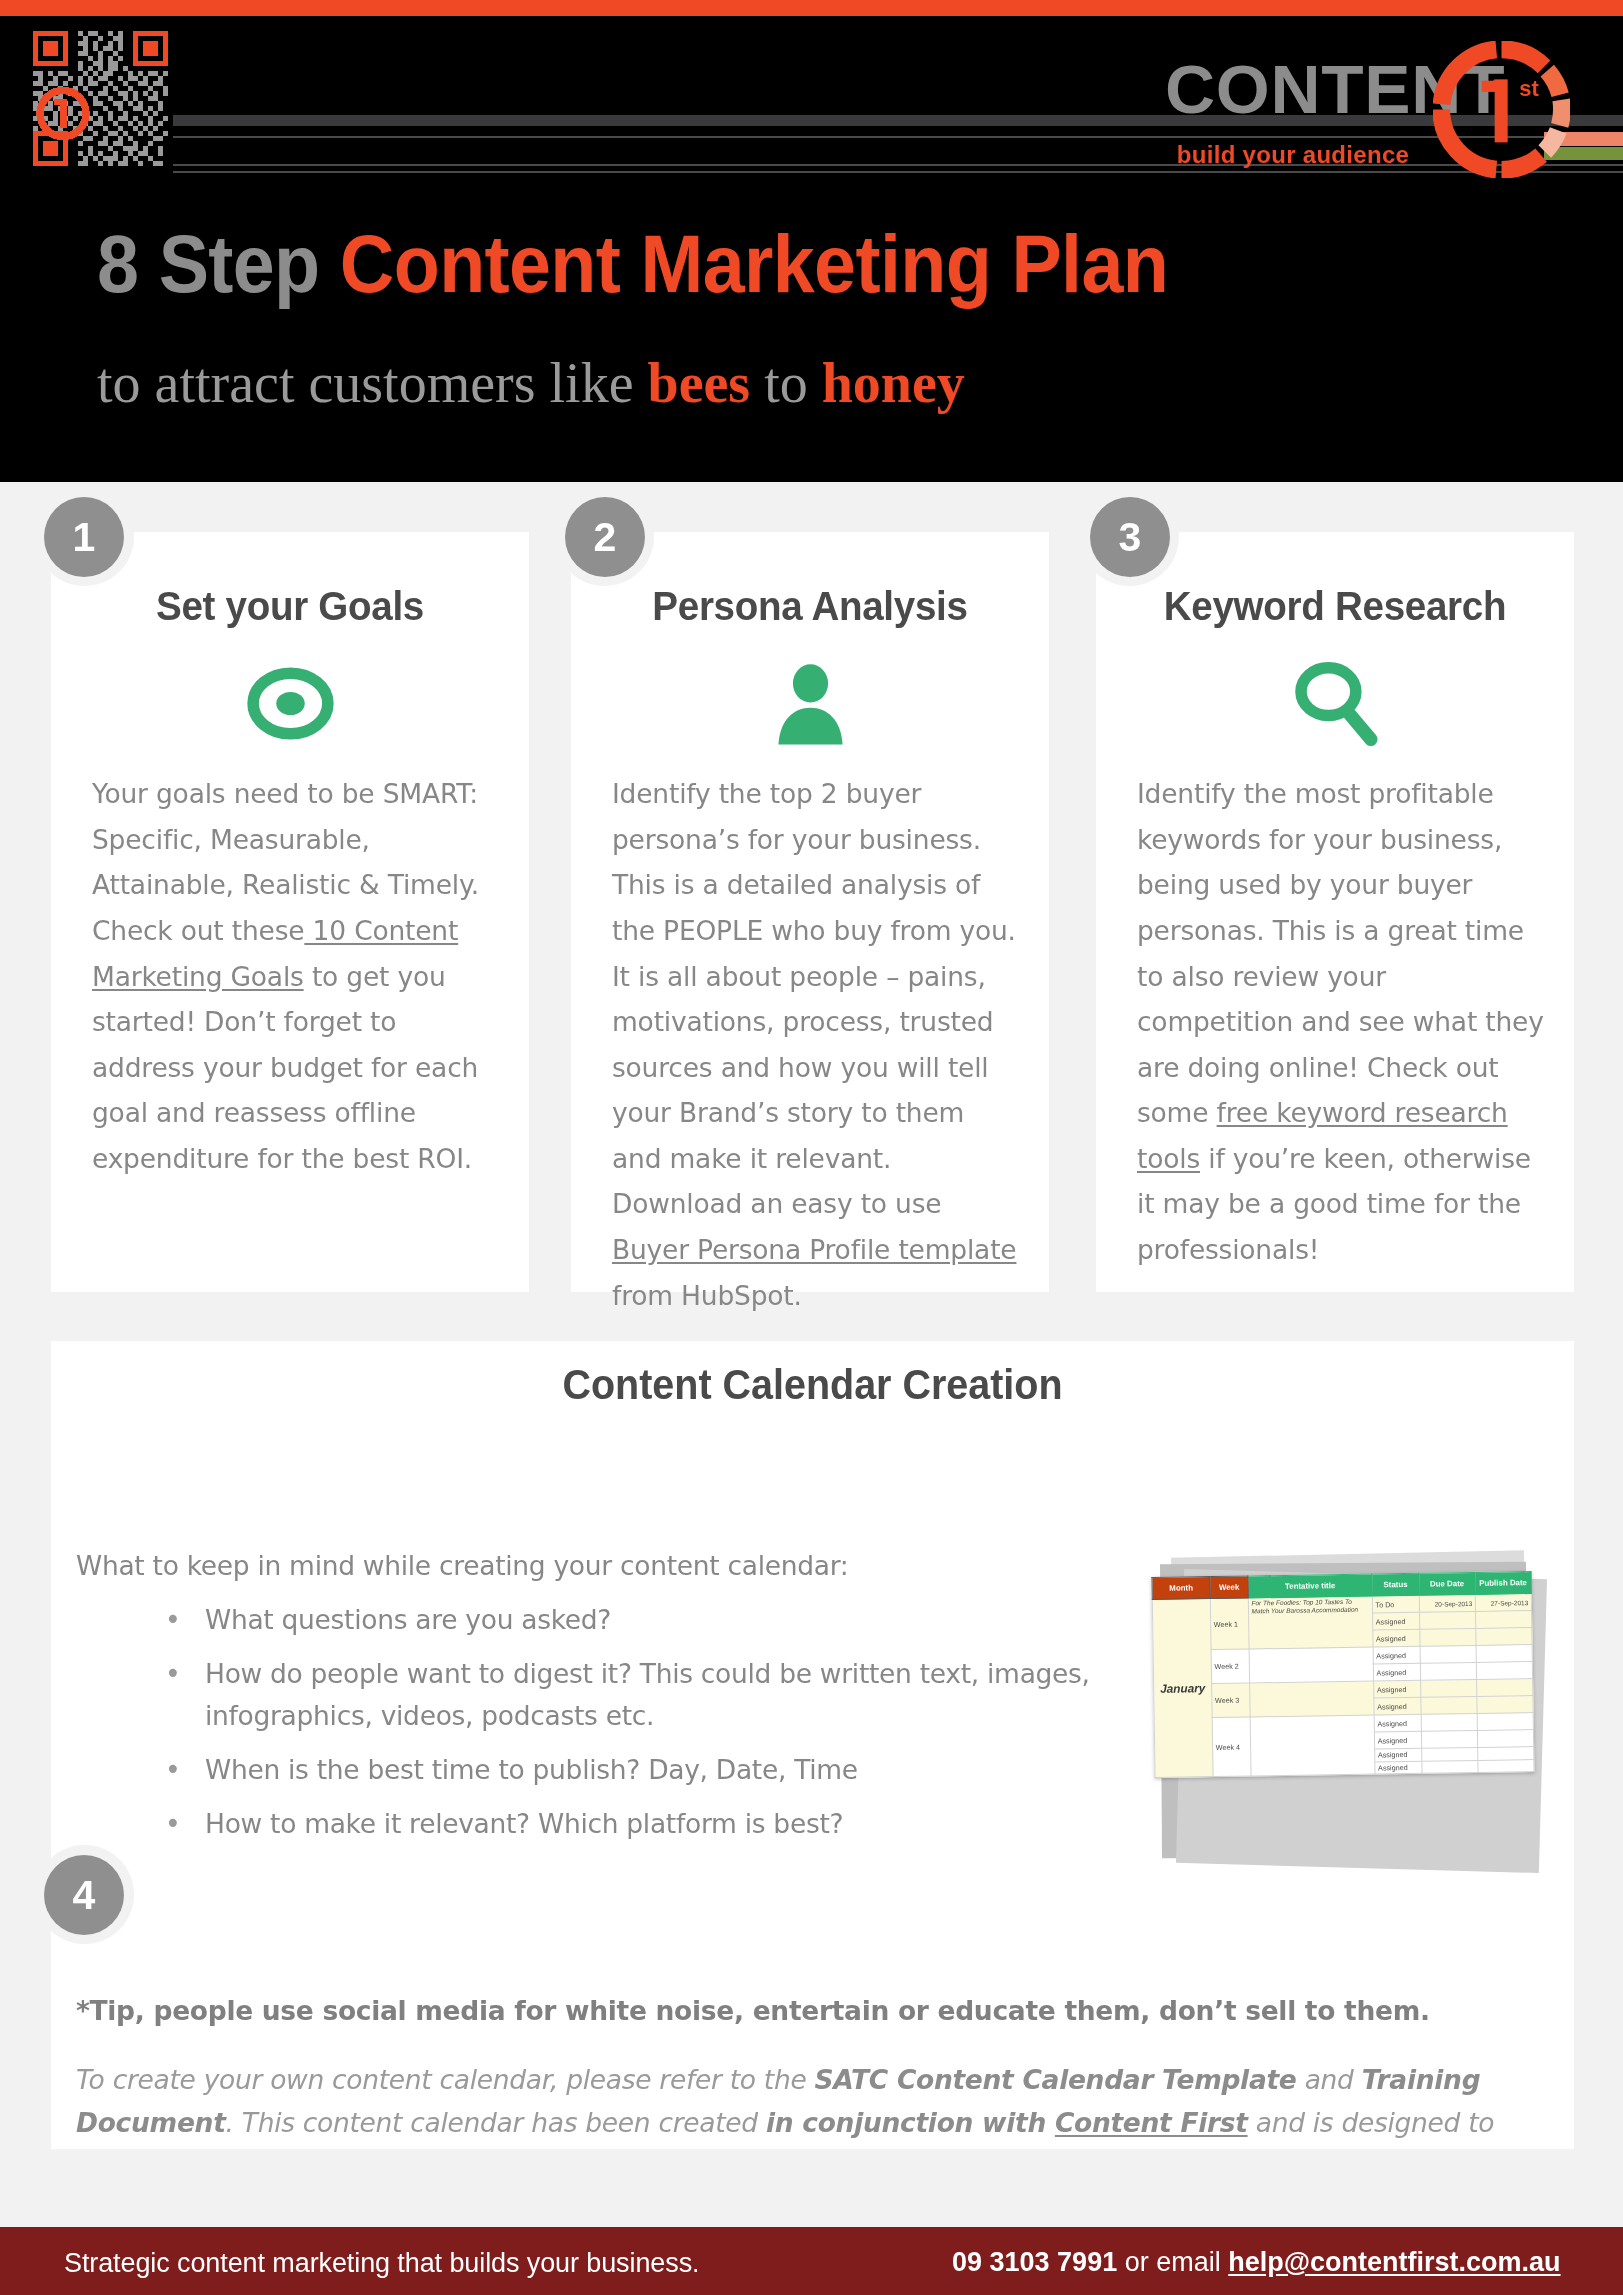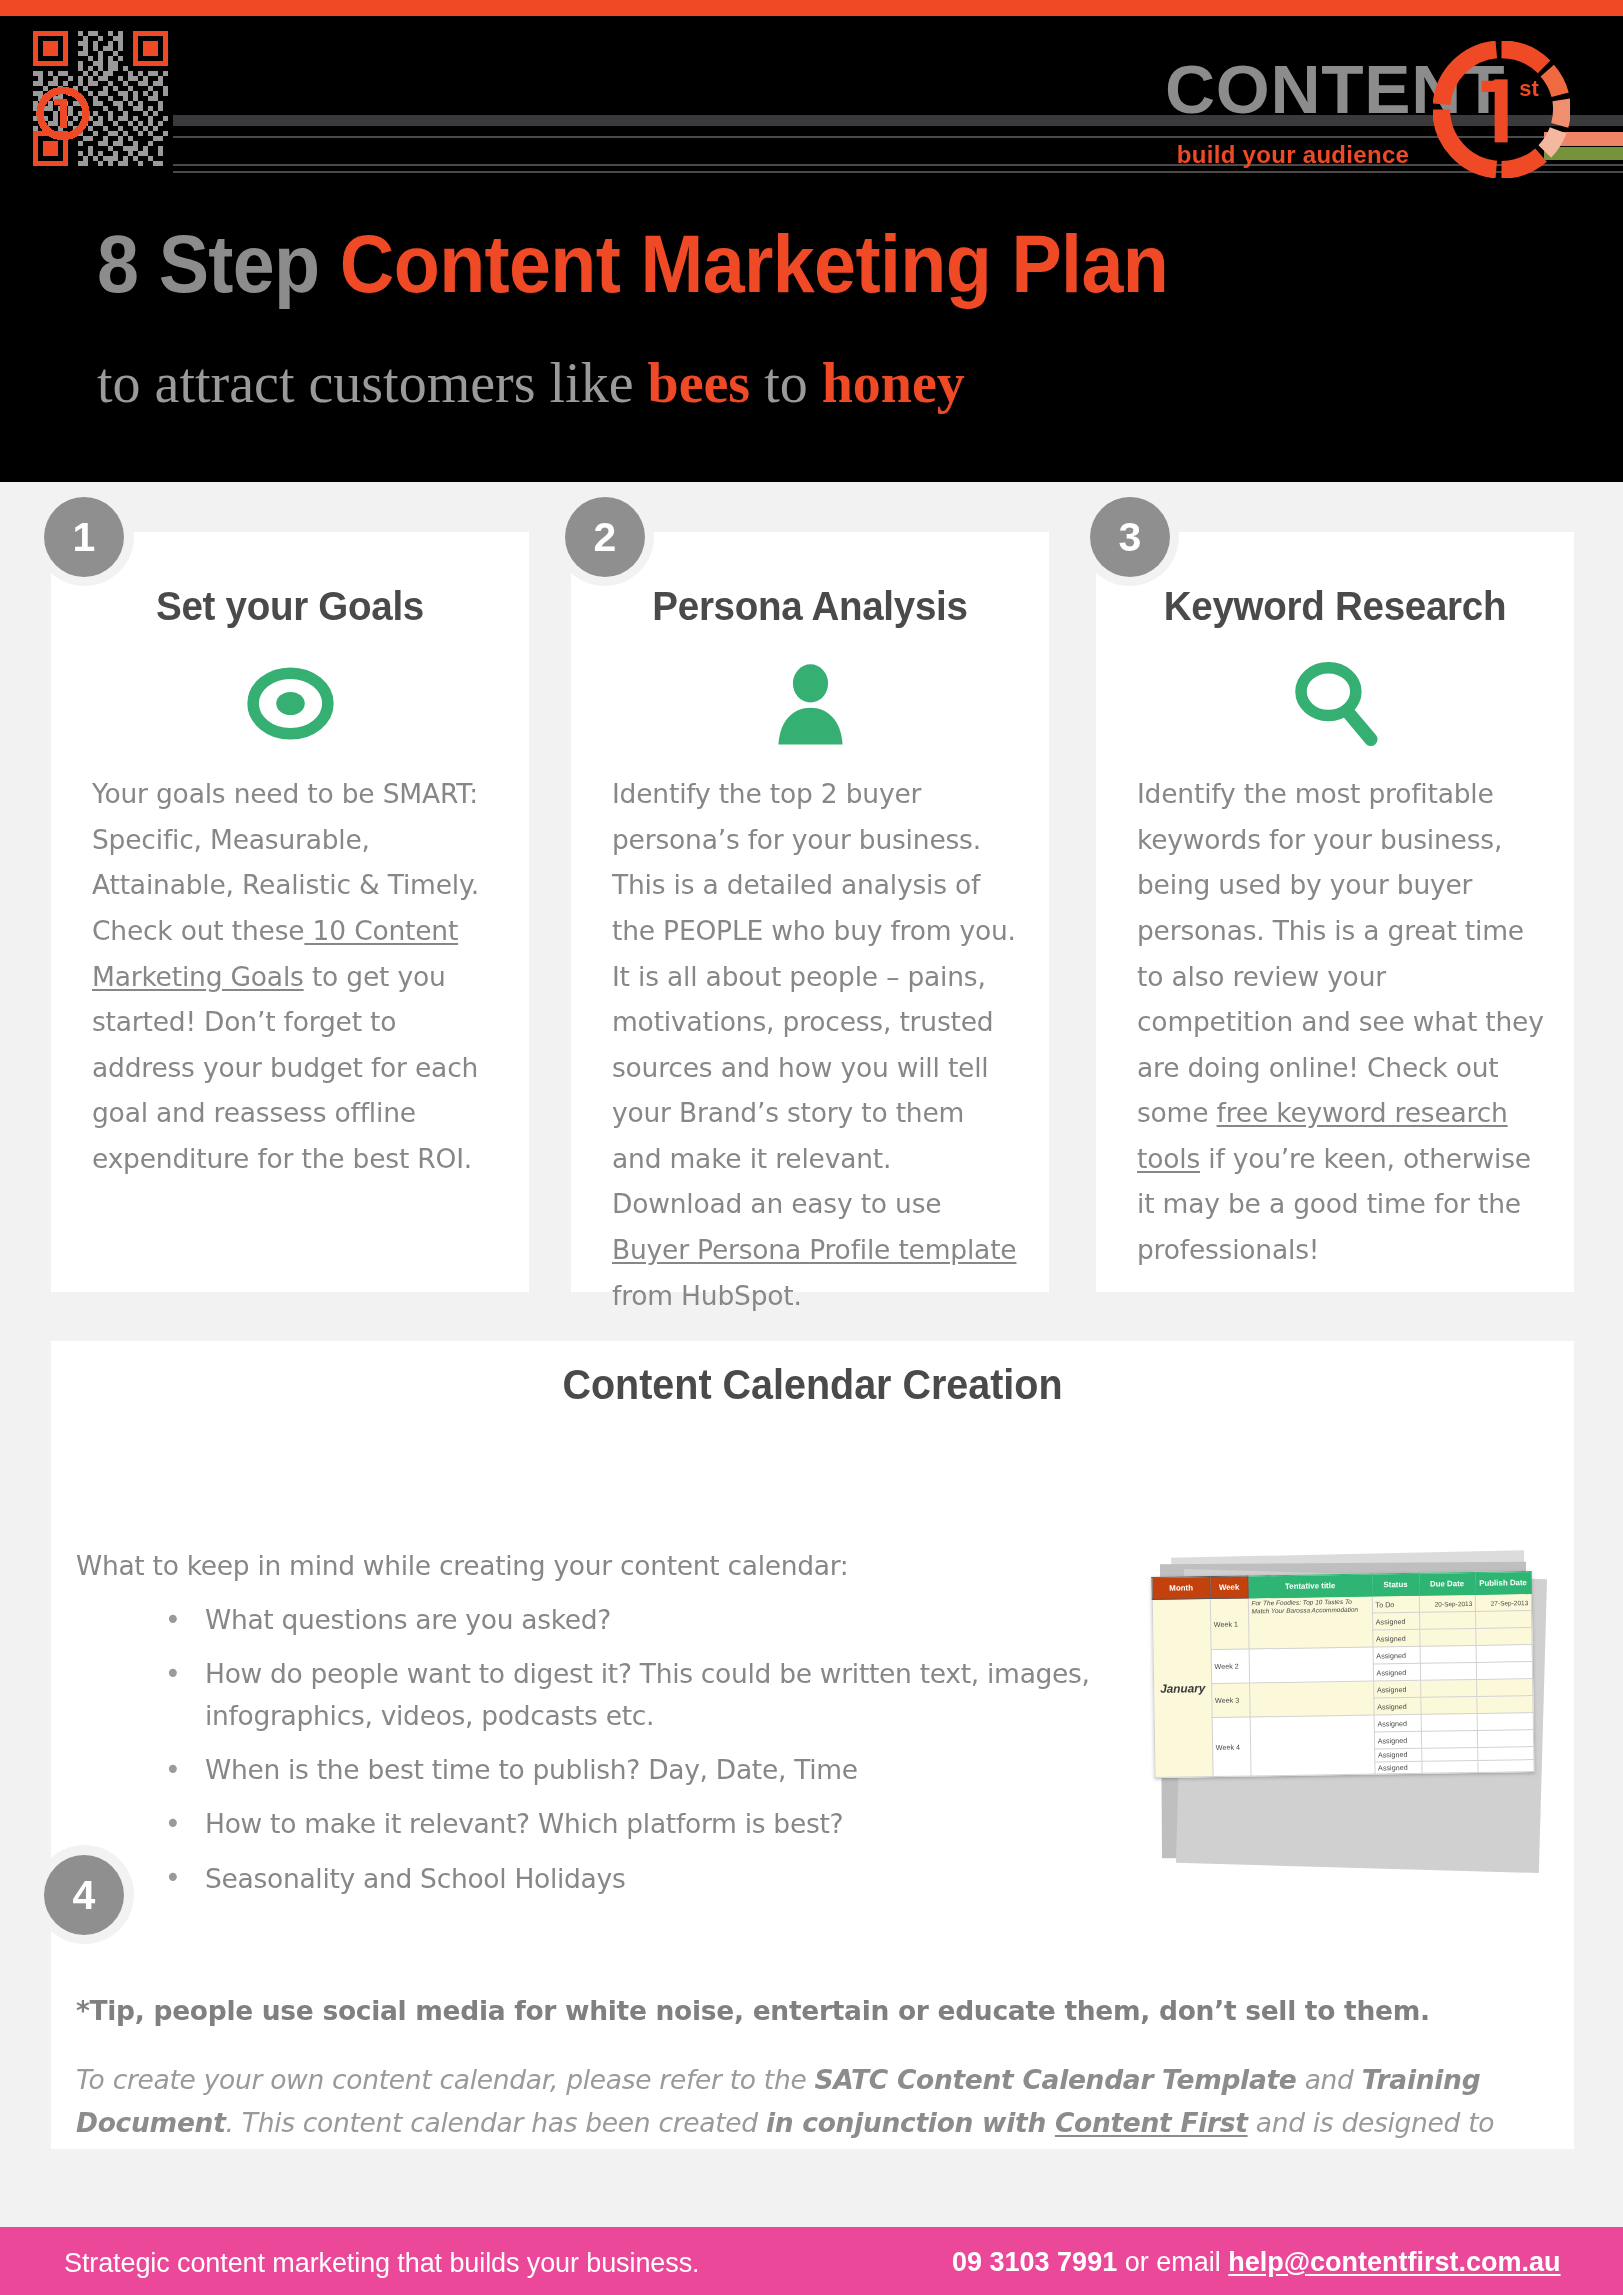--- a/index.html
+++ b/index.html
@@ -323,21 +323,21 @@
   .cal-table tr.hl td { background: #fcf9da; }
   .cal-table td.pad { height: 17px; }
 
   
   .icon-target svg, .icon-person svg, .icon-search svg { display: block; }
 
   
   .footer {
     position: absolute; left: 0; top: 2227px;
     width: 1623px; height: 68px;
-    background: #ec4899;
+    background: #7f1d1d;
   }
   .footer-left {
     position: absolute; left: 64px; top: 21px;
     font-family: "Liberation Sans Narrow", "Liberation Sans", sans-serif;
     font-size: 27px;
     color: #ffffff;
     letter-spacing: -0.1px;
   }
   .footer-right {
     position: absolute; left: 952px; top: 19.6px;
@@ -665,21 +665,20 @@
 
   <div class="panel4">
     <div class="panel4-title">Content Calendar Creation</div>
     <div class="panel4-lead">What to keep in mind while creating your content calendar:</div>
 
     <ul class="bullets">
       <li><span>What questions are you asked?</span></li>
       <li><span>How do people want to digest it? This could be written text, images, infographics, videos, podcasts etc.</span></li>
       <li><span>When is the best time to publish? Day, Date, Time</span></li>
       <li><span>How to make it relevant? Which platform is best?</span></li>
-      <li><span>Seasonality and School Holidays</span></li>
     </ul>
 
     <div class="cal-stack">
       <div class="cal-sheet s1"></div>
       <div class="cal-sheet s2"></div>
       <div class="cal-sheet s3"></div>
       <table class="cal-table">
         <thead>
           <tr>
             <th class="dark">Month</th>

